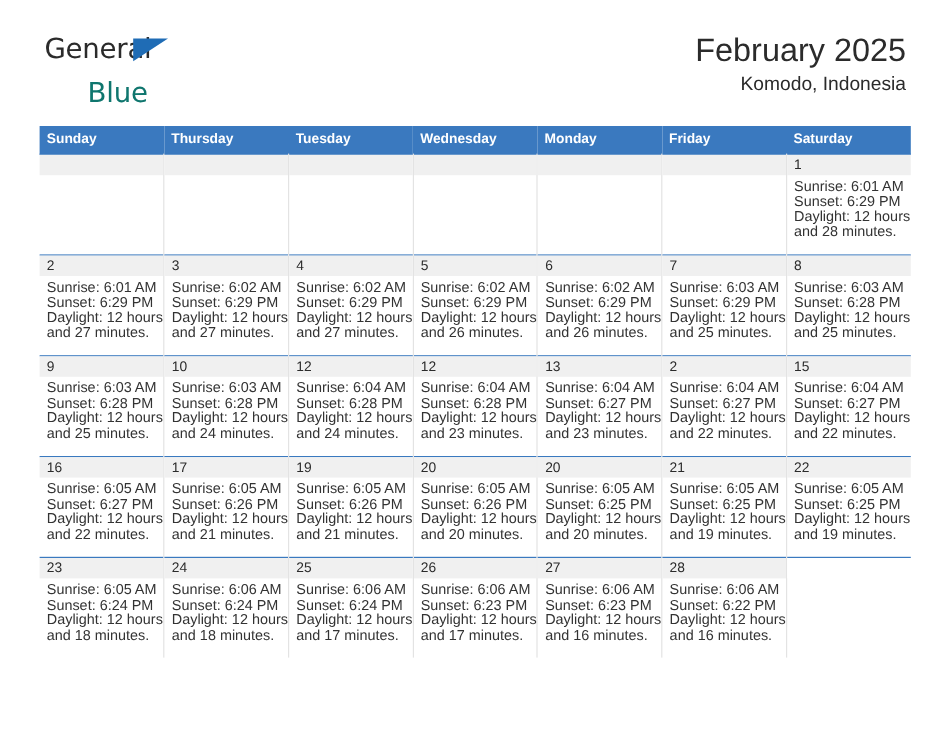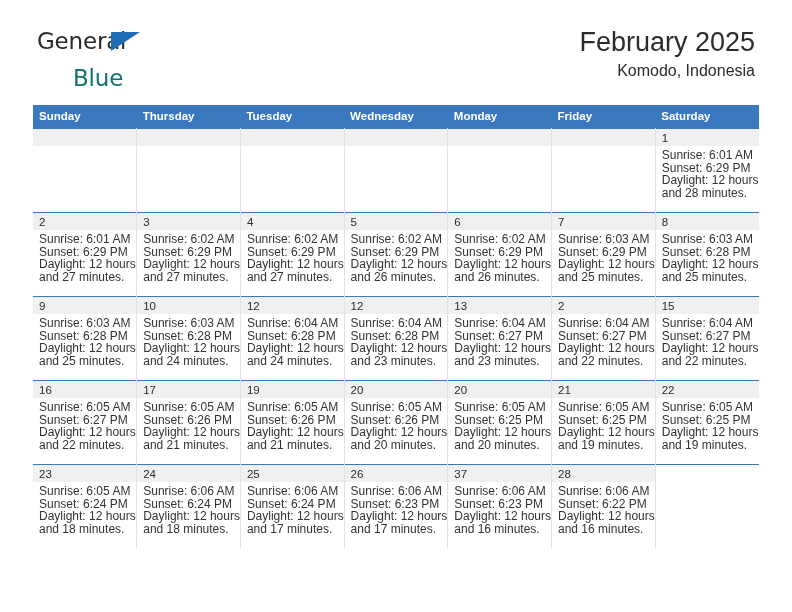--- a/index.html
+++ b/index.html
@@ -497,21 +497,21 @@
               <div class="cell-text">
                 <div>Sunrise: 6:06 AM</div>
                 <div>Sunset: 6:23 PM</div>
                 <div>Daylight: 12 hours</div>
                 <div>and 17 minutes.</div>
               </div>
             </div>
           </td>
           <td>
             <div class="cell-inner">
-              <div class="daynum-band">37</div>
+              <div class="daynum-band">27</div>
               <div class="cell-text">
                 <div>Sunrise: 6:06 AM</div>
                 <div>Sunset: 6:23 PM</div>
                 <div>Daylight: 12 hours</div>
                 <div>and 16 minutes.</div>
               </div>
             </div>
           </td>
           <td>
             <div class="cell-inner">

